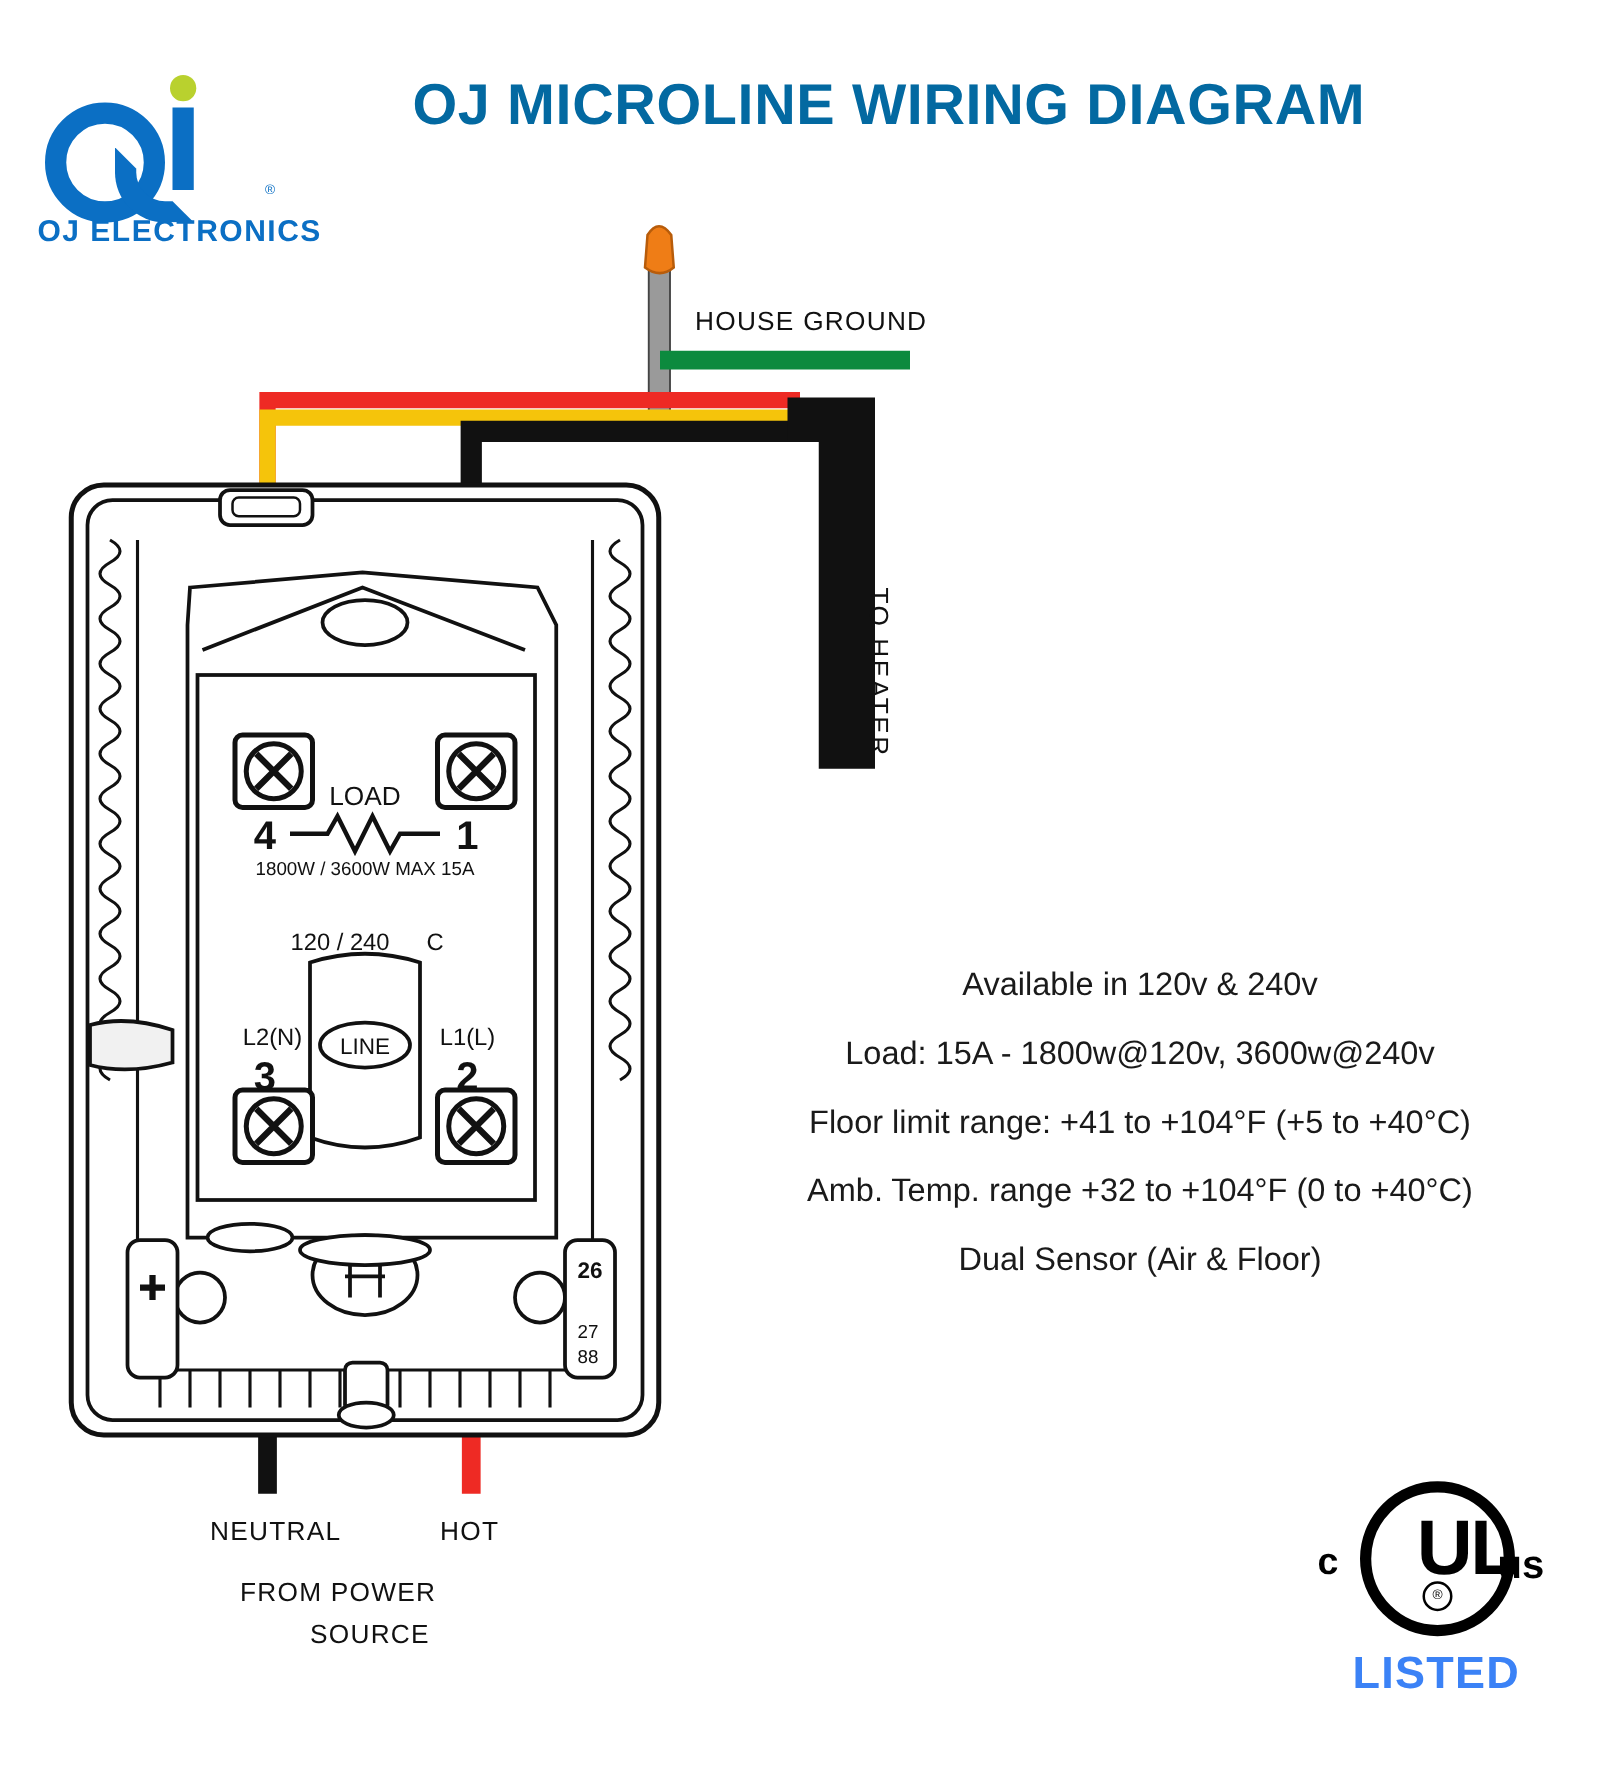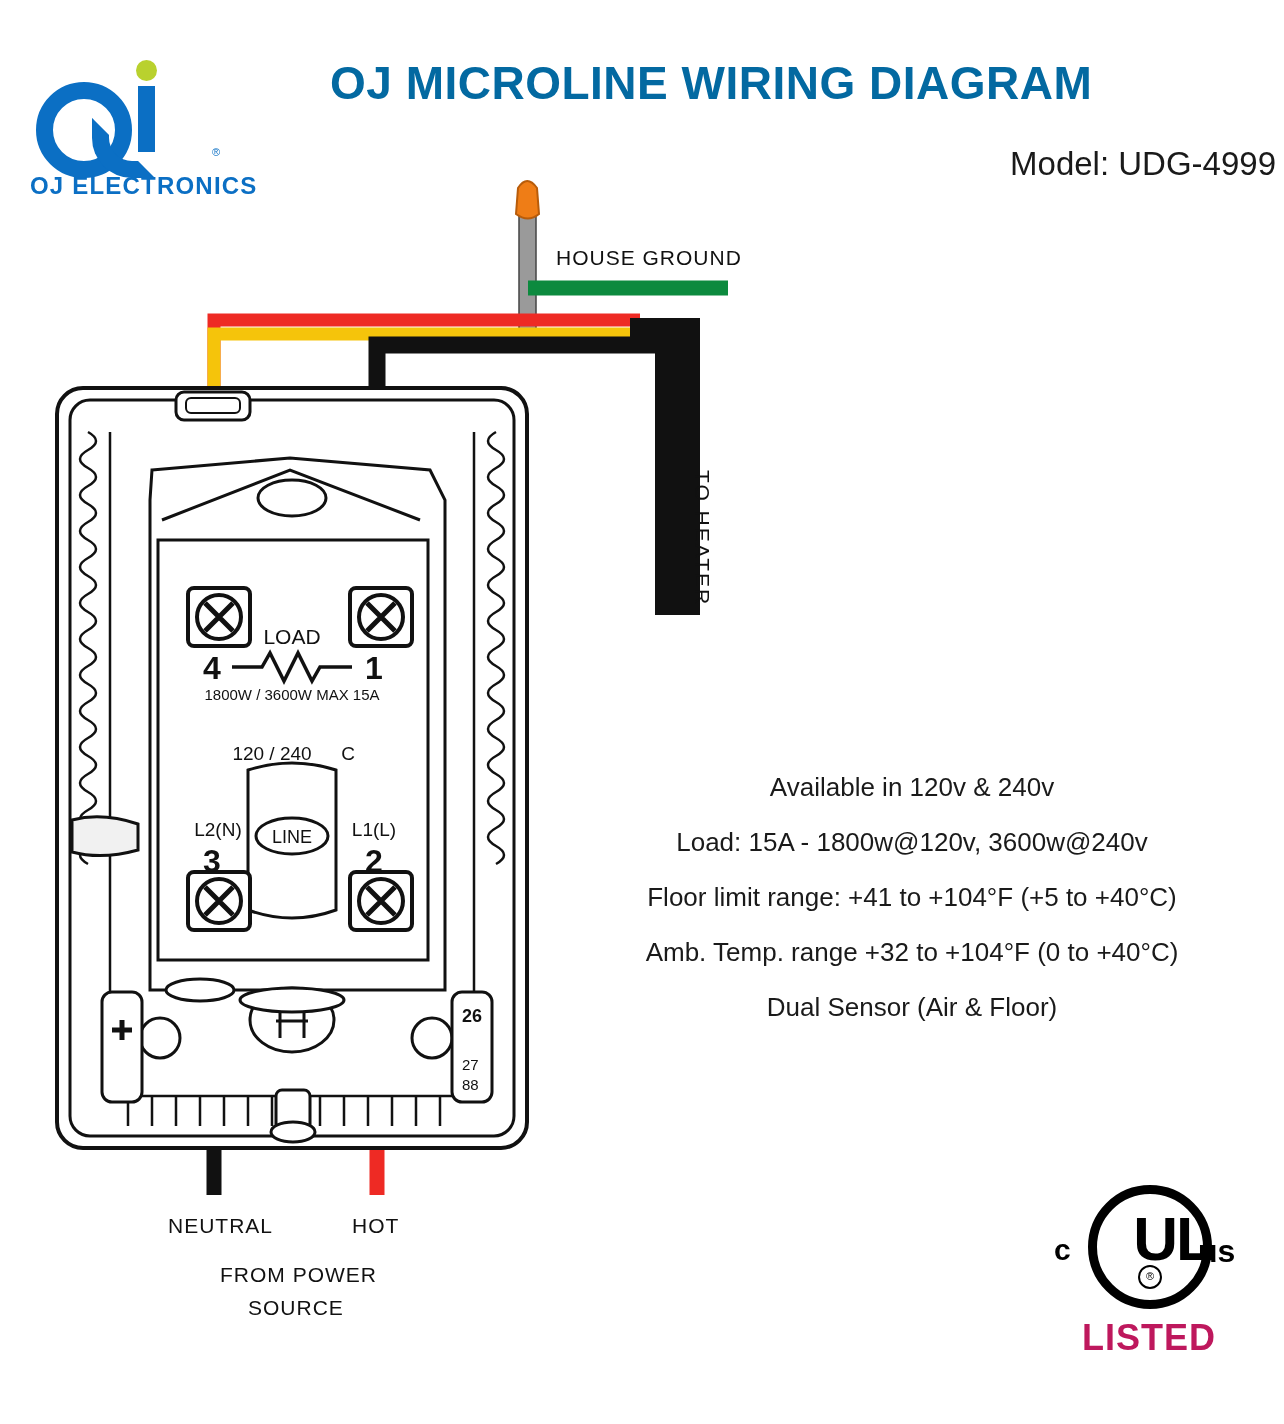--- a/index.html
+++ b/index.html
@@ -176,41 +176,41 @@
     font-weight: bold;
     color: #000;
   }
   #ul-listed {
     position: absolute;
     left: 42px;
     top: 132px;
     font-size: 36px;
     font-weight: bold;
     letter-spacing: 1px;
-    color: #be185d;
+    color: #3b82f6;
   }
 
   
   .diag-label {
     position: absolute;
     font-size: 21px;
     color: #111;
     letter-spacing: 1px;
     white-space: nowrap;
   }
   #label-house-ground { left: 556px; top: 246px; }
   #label-to-heater {
     left: 690px;
     top: 470px;
     writing-mode: vertical-rl;
     letter-spacing: 2px;
   }
   #label-neutral { left: 168px; top: 1214px; }
   #label-hot { left: 352px; top: 1214px; }
-  #label-from-power { left: 220px; top: 1263px; }
+  #label-from-power { left: 192px; top: 1263px; }
   #label-source { left: 248px; top: 1296px; }
 
   svg.diagram {
     position: absolute;
     left: 0;
     top: 0;
   }
 </style>
 </head>
 <body>
@@ -222,21 +222,20 @@
       <div class="logo-o"></div>
       <div class="logo-j-hook"></div>
       <div class="logo-j-stem"></div>
       <div class="logo-dot"></div>
       <div class="logo-reg">®</div>
     </div>
     <div id="logo-text">OJ ELECTRONICS</div>
   </div>
 
   <div id="title">OJ MICROLINE WIRING DIAGRAM</div>
-  <div id="model">Model: UDG-4999</div>
 
   <svg class="diagram" width="1284" height="1424" viewBox="0 0 1284 1424">
 
     <rect x="519" y="205" width="17" height="130" fill="#9a9a9a" stroke="#444" stroke-width="1.5"></rect>
 
     <path d="M528 288 L728 288" stroke="#0c8a3e" stroke-width="15" fill="none" stroke-linecap="butt"></path>
 
     <path d="M518 188 q9 -14 19 0 l2 26 q-11 9 -23 0 z" fill="#ef7d16" stroke="#b85c0a" stroke-width="2"></path>
 
     <path d="M214 575 L214 320 L640 320" stroke="#ee2a24" stroke-width="13" fill="none"></path>

